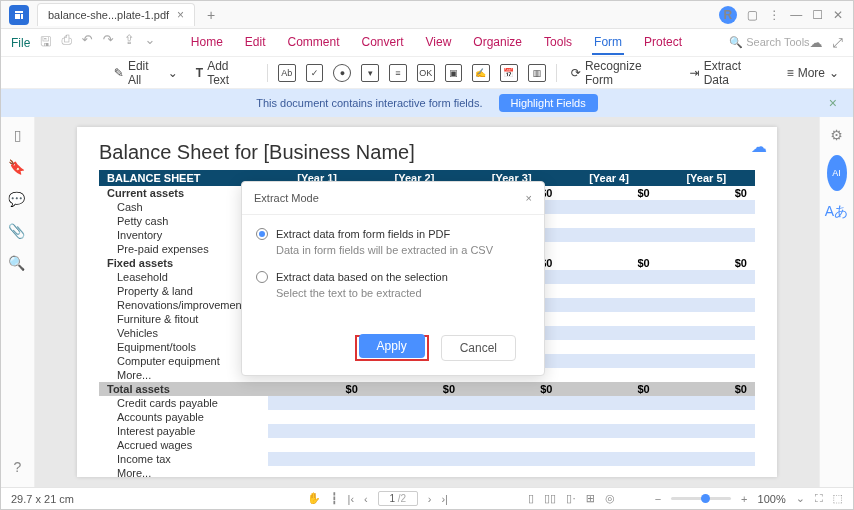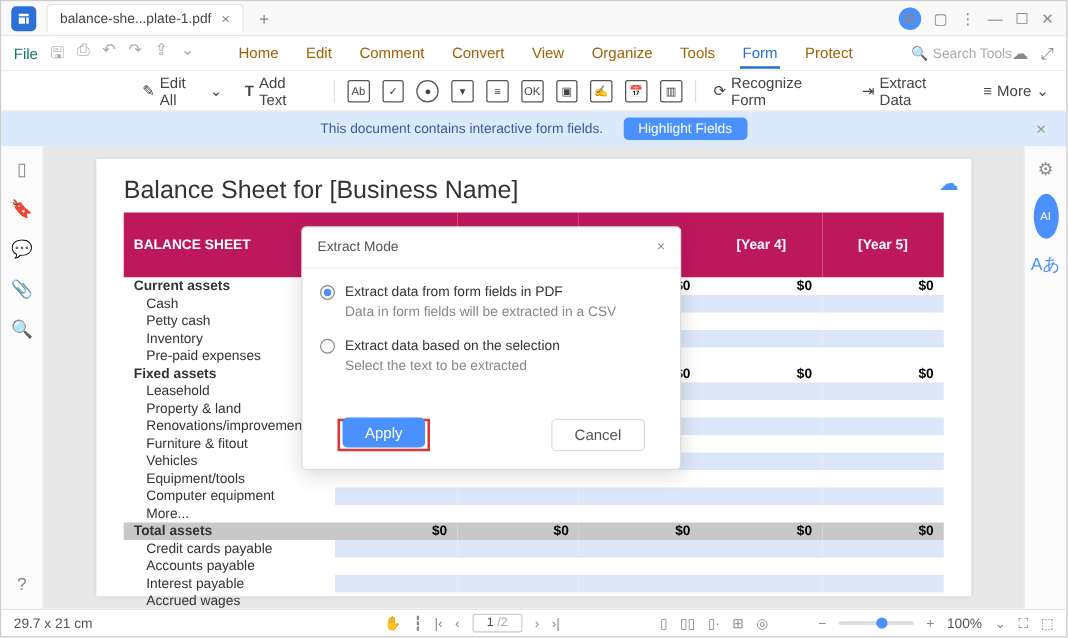--- a/index.html
+++ b/index.html
@@ -10,21 +10,21 @@
 .tab { padding: 4px 10px; border: 1px solid #e0e0e0; border-bottom: none; background: #fff; border-radius: 4px 4px 0 0; font-size: 11px; color: #444; display: flex; align-items: center; gap: 8px; }
 .tab .x { color: #888; cursor: pointer; font-size: 12px; }
 .plus { margin-left: 12px; color: #888; font-size: 14px; cursor: pointer; }
 .win-controls { margin-left: auto; display: flex; align-items: center; gap: 10px; padding-right: 10px; }
 .win-controls span, .win-controls .btn { color: #888; font-size: 12px; }
 .avatar { width: 18px; height: 18px; border-radius: 50%; background: #4a90ff; color: #fff; display: inline-flex; align-items: center; justify-content: center; font-size: 10px; font-weight: 600; }
 .menubar { height: 28px; background: #fff; display: flex; align-items: center; padding: 0 10px; border-bottom: 1px solid #eee; font-size: 12px; }
 .menubar .file { font-weight: 500; color: #0f766e; margin-right: 10px; }
 .quick-icons { display: flex; gap: 10px; color: #aaa; font-size: 13px; }
 .menu-items { display: flex; gap: 18px; margin-left: auto; margin-right: auto; }
-.menu-items span { color: #a16207; cursor: pointer; padding: 4px 2px; }
+.menu-items span { color: #be185d; cursor: pointer; padding: 4px 2px; }
 .menu-items span.active { color: #2b6fd9; border-bottom: 2px solid #2b6fd9; }
 .search-tools { color: #aaa; font-size: 11px; margin-left: 12px; }
 .right-icons { display: flex; gap: 10px; color: #888; font-size: 13px; }
 .toolbar { height: 32px; background: #fff; display: flex; align-items: center; padding: 0 10px; gap: 10px; border-bottom: 1px solid #eee; font-size: 12px; color: #444; }
 .toolbar .item { display: flex; align-items: center; gap: 4px; cursor: pointer; padding: 2px 4px; border-radius: 3px; }
 .tbicon { width: 18px; height: 18px; border: 1px solid #555; border-radius: 2px; display: inline-flex; align-items: center; justify-content: center; font-size: 9px; }
 .tbicon.round { border-radius: 50%; }
 .sep { width: 1px; height: 18px; background: #ddd; }
 .info-banner { height: 28px; background: #dbe9fd; display: flex; align-items: center; justify-content: center; font-size: 11px; color: #3a5a99; gap: 16px; position: relative; }
 .pill-btn { background: #4a90ff; color: #fff; padding: 3px 12px; border-radius: 4px; font-size: 11px; cursor: pointer; }
@@ -33,39 +33,39 @@
 .left-rail { width: 34px; background: #fbfbfb; border-right: 1px solid #eee; display: flex; flex-direction: column; align-items: center; gap: 16px; padding-top: 10px; color: #888; font-size: 14px; }
 .left-rail span { cursor: pointer; }
 .help { margin-top: auto; margin-bottom: 12px; }
 .right-rail { width: 34px; background: #fbfbfb; border-left: 1px solid #eee; display: flex; flex-direction: column; align-items: center; gap: 12px; padding-top: 10px; color: #888; font-size: 14px; }
 .ai-badge { background: #4a90ff; color: #fff; width: 20px; height: 36px; border-radius: 50%; font-size: 9px; display: flex; align-items: center; justify-content: center; }
 .canvas { flex: 1; background: #e8e8e8; display: flex; justify-content: center; padding: 10px 0; overflow: hidden; position: relative; }
 .page { width: 700px; background: #fff; box-shadow: 0 0 4px rgba(0,0,0,.15); position: relative; padding: 14px 22px; }
 .cloud-icon { position: absolute; top: 10px; right: 10px; color: #4a90ff; font-size: 16px; }
 h1 { font-size: 20px; font-weight: 400; color: #333; margin-bottom: 6px; }
 table { width: 100%; border-collapse: collapse; font-size: 11px; }
-th { background: #be185d; color: #fff; padding: 20px 8px; text-align: center; font-weight: 600; }
+th { background: #0c4a6e; color: #fff; padding: 2px 8px; text-align: center; font-weight: 600; }
 th.first { text-align: left; width: 170px; }
 td { padding: 1px 8px; }
 td.label { width: 170px; color: #333; }
 td.val { text-align: right; width: 100px; }
 tr.section td { font-weight: 700; background: #fff; }
 tr.sub td.label { padding-left: 18px; }
 tr.total td { background: #c8c8c8; font-weight: 700; }
 tr.band td.val { background: #dbe6f8; }
 .modal { position: absolute; top: 54px; left: 164px; width: 304px; background: #fff; border: 1px solid #ddd; border-radius: 4px; box-shadow: 0 4px 16px rgba(0,0,0,.15); z-index: 10; font-size: 11px; }
 .modal-head { display: flex; justify-content: space-between; padding: 10px 12px; border-bottom: 1px solid #eee; color: #555; }
 .modal-head .x { color: #888; cursor: pointer; }
 .modal-body { padding: 12px 14px; }
 .radio-row { display: flex; align-items: flex-end; gap: 8px; margin-bottom: 4px; }
 .radio { width: 12px; height: 12px; border-radius: 50%; border: 1px solid #888; display: inline-flex; align-items: center; justify-content: center; flex-shrink: 0; margin-top: 1px; }
 .radio.checked::after { content: ""; width: 6px; height: 6px; background: #4a90ff; border-radius: 50%; }
 .radio-row .txt { color: #333; }
 .sub-desc { margin-left: 20px; color: #888; margin-bottom: 14px; }
-.modal-actions { display: flex; justify-content: space-between; gap: 12px; padding: 10px 28px 14px; }
+.modal-actions { display: flex; justify-content: flex-end; gap: 12px; padding: 10px 28px 14px; }
 .btn { padding: 5px 18px; border-radius: 4px; font-size: 12px; cursor: pointer; }
 .btn-primary { background: #4a90ff; color: #fff; }
 .btn-outline { border: 2.5px solid #d33; padding: 2px; }
 .btn-cancel { border: 1px solid #ddd; color: #555; background: #fff; }
 .statusbar { position: absolute; bottom: 0; left: 0; right: 0; height: 22px; background: #fff; border-top: 1px solid #e5e5e5; display: flex; align-items: center; font-size: 11px; color: #555; padding: 0 10px; gap: 10px; }
 .statusbar .dims { margin-right: auto; }
 .zoom-track { width: 60px; height: 3px; background: #ddd; position: relative; border-radius: 2px; }
 .zoom-thumb { position: absolute; left: 30px; top: -3px; width: 9px; height: 9px; background: #4a90ff; border-radius: 50%; }
 .sicon { color: #888; cursor: pointer; }
 .pageinput { width: 40px; text-align: center; border: 1px solid #ccc; border-radius: 2px; font-size: 10px; padding: 1px 0; }

